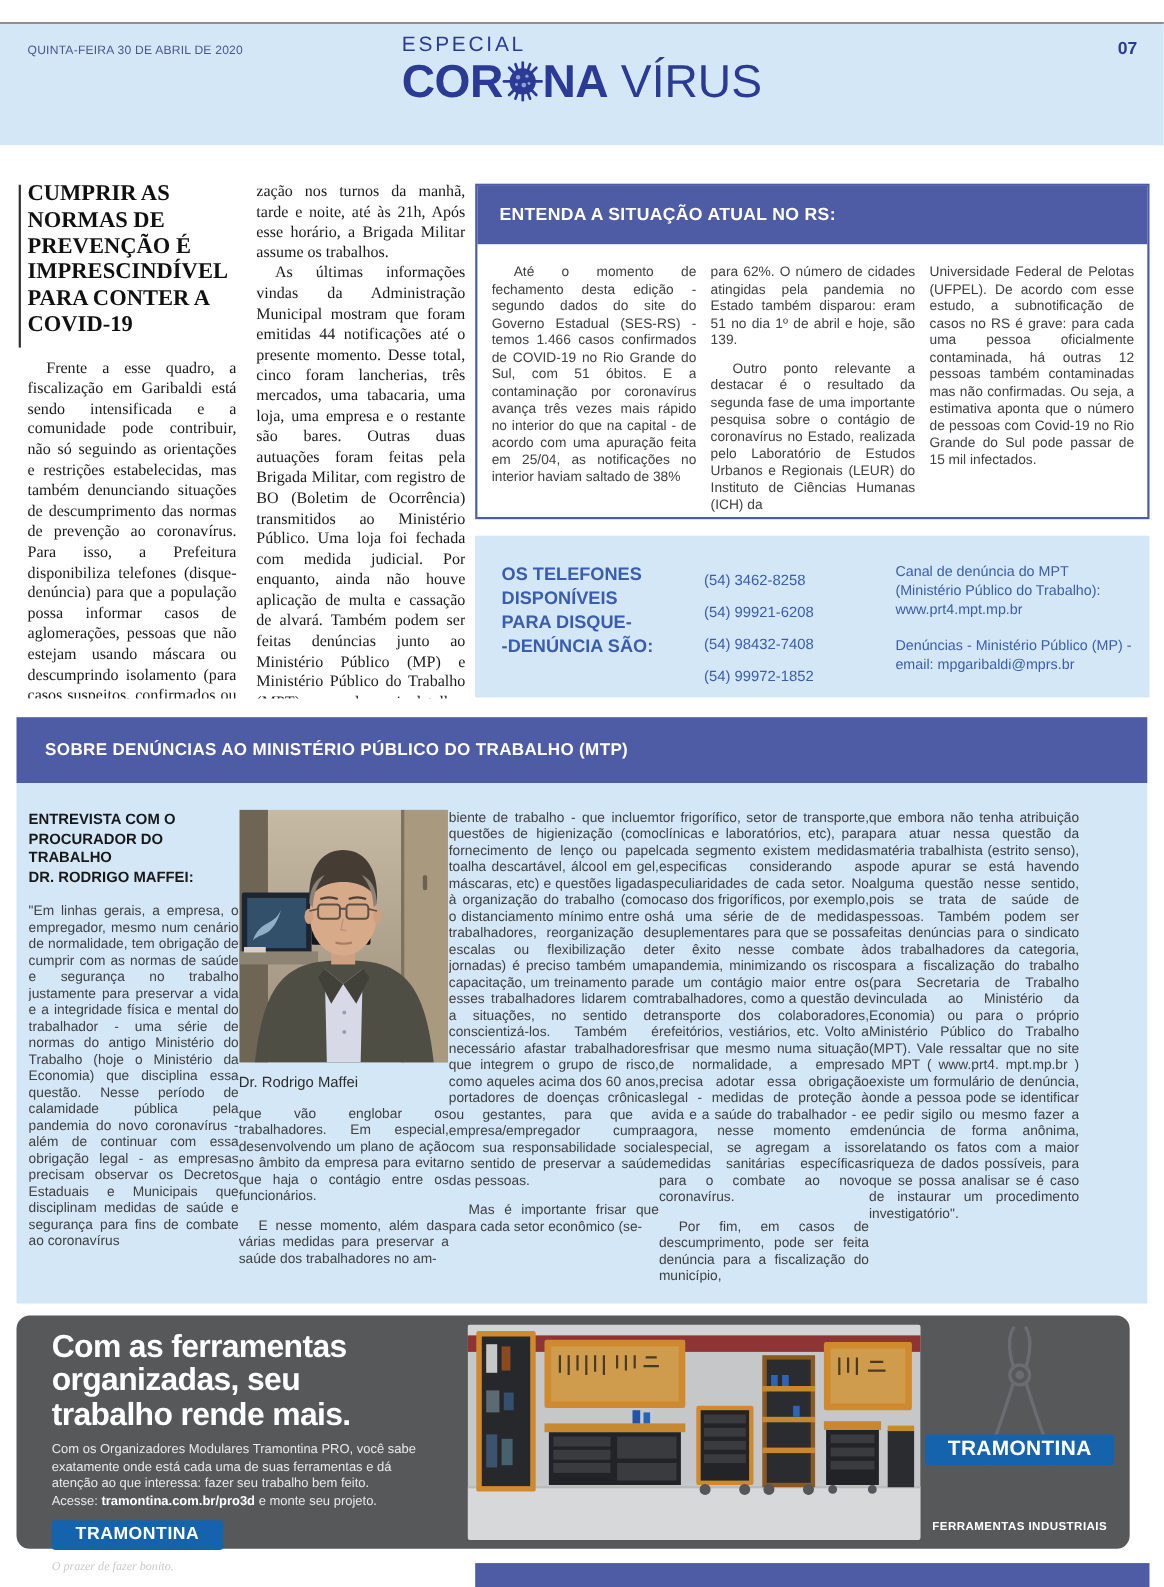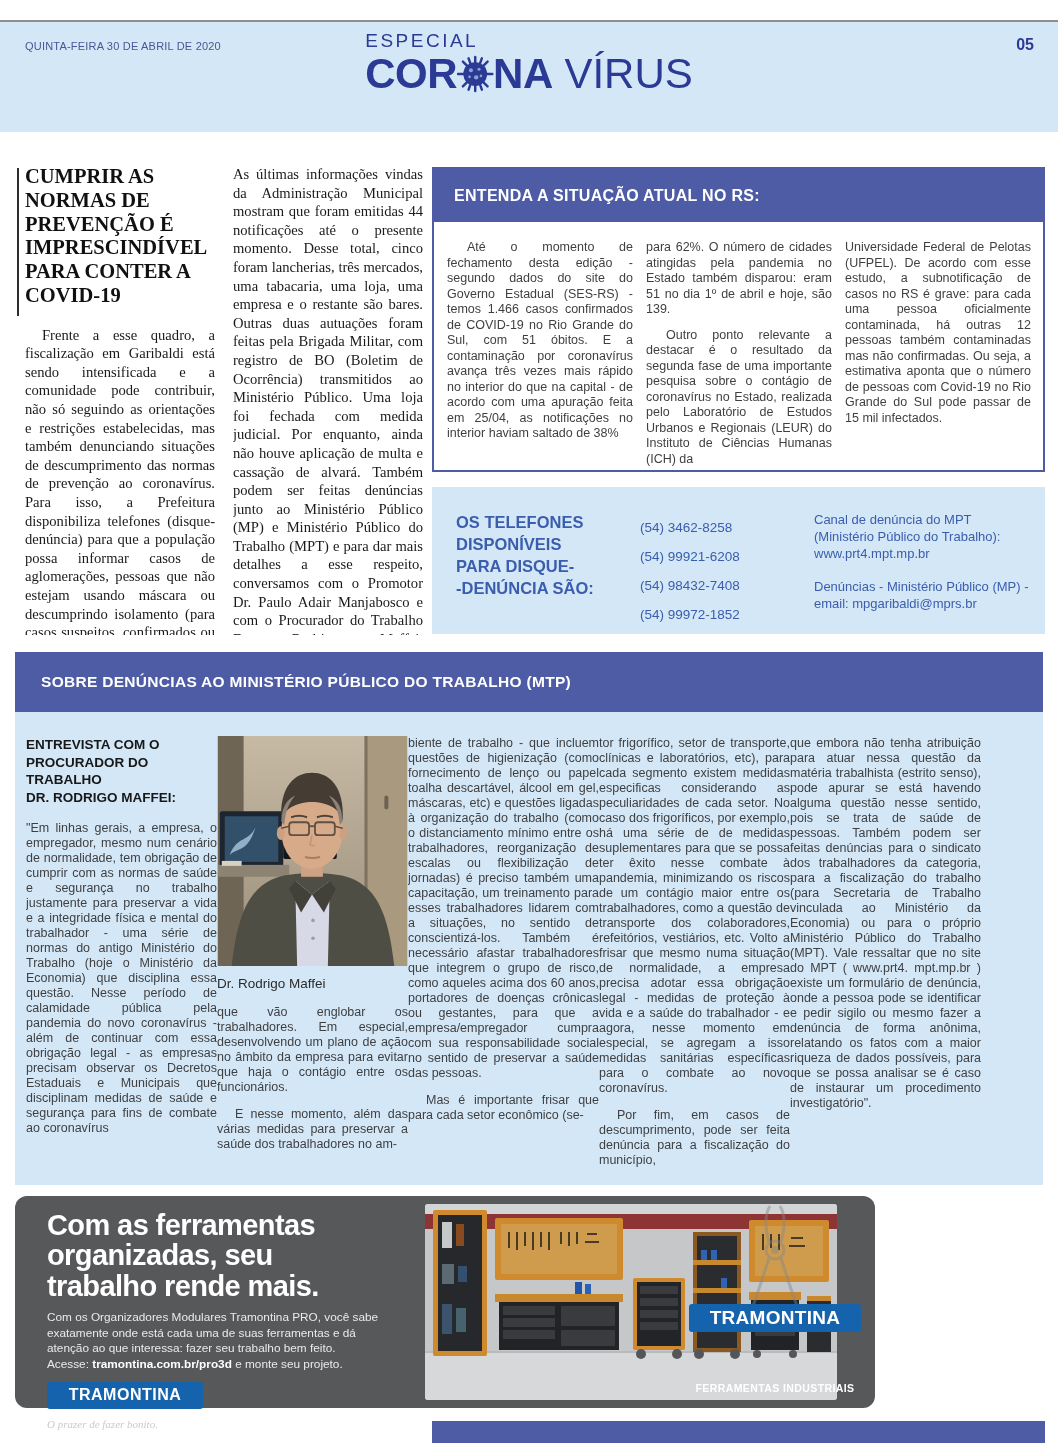--- a/index.html
+++ b/index.html
@@ -58,21 +58,21 @@
   .interview{position:absolute;left:15px;top:712px;width:1028px;height:473px;background:var(--light_blue);
              padding:24px 11px 0 11px;display:flex;justify-content:flex-start}
   .iv-col{width:191px;height:440px;overflow:hidden}
   .iv-heading{font-weight:700;font-size:13.5px;line-height:17.5px;color:#17181a;white-space:pre-line;margin-bottom:15px}
   .iv-col p{font-size:12.5px;line-height:15px;text-align:justify;color:#3e3f41;margin:0 0 12px;text-indent:18px}
   .photo-fig{width:191px}
   .photo-fig svg{display:block;width:191px;height:230px}
   .photo-caption{font-size:13.5px;color:#2b2c2e;margin:10px 0 14px}
 
   
-  .ad{position:absolute;left:15px;top:1196px;width:860px;height:212px;background:var(--ad_gray);border-radius:12px}
+  .ad{position:absolute;left:15px;top:1196px;width:1012px;height:212px;background:var(--ad_gray);border-radius:12px}
   .ad-left{position:absolute;left:32px;top:14px;width:350px}
   .ad-headline{color:#fff;font-weight:700;font-size:29px;line-height:1.05;letter-spacing:-.6px;white-space:pre-line}
   .ad-body{margin-top:9px;color:#e9eaeb;font-size:11.8px;line-height:15.2px;width:336px}
   .ad-access{margin-top:1px;color:#e9eaeb;font-size:11.8px}
   .ad-access b{color:#fff}
   .ad-logo-left{margin-top:11px;width:156px;height:27px;background:var(--tram_blue);border-radius:3px;
                 color:#fff;font-weight:700;font-size:16px;display:flex;align-items:center;justify-content:center;letter-spacing:.5px}
   .ad-slogan{margin-top:9px;color:#c9cacb;font-style:italic;font-family:"Liberation Serif",serif;font-size:11px}
   .ad-photo{position:absolute;left:410px;top:8px;width:412px;height:196px;border-radius:3px;overflow:hidden}
   .ad-right{position:absolute;right:14px;top:0;width:172px;height:212px}
@@ -88,21 +88,21 @@
 
   
   .bottom-bar{position:absolute;left:432px;top:1421px;width:613px;height:22px;background:var(--bar_blue)}
 </style>
 </head>
 <body>
 
 <div class="header-topline"></div>
 <header class="header-band"></header>
 <div class="page-date">QUINTA-FEIRA 30 DE ABRIL DE 2020</div>
-<div class="page-num">05</div>
+<div class="page-num">07</div>
 <div class="masthead">
   <div class="kicker">ESPECIAL</div>
   <div class="logo-line"><span>COR</span><span class="virus-icon"><svg viewBox="0 0 40 40" width="38" height="38">
       <g stroke="#2b3a94" stroke-width="2.6" stroke-linecap="round">
         <line x1="20" y1="2" x2="20" y2="8"></line>
             <line x1="20" y1="32" x2="20" y2="38"></line>
         <line x1="2" y1="20" x2="8" y2="20"></line>
             <line x1="32" y1="20" x2="38" y2="20"></line>
         <line x1="7" y1="7" x2="11.5" y2="11.5"></line>
             <line x1="28.5" y1="28.5" x2="33" y2="33"></line>
@@ -124,20 +124,21 @@
 
 <div class="lead-rule"></div>
 <section class="lead">
   <div class="col">
     <h1 class="lead-title">CUMPRIR AS NORMAS DE PREVENÇÃO É IMPRESCINDÍVEL PARA CONTER A COVID-19</h1>
     <div>
         <p>Frente a esse quadro, a fiscalização em Garibaldi está sendo intensificada e a comunidade pode contribuir, não só seguindo as orientações e restrições estabelecidas, mas também denunciando situações de descumprimento das normas de prevenção ao coronavírus. Para isso, a Prefeitura disponibiliza telefones (disque-denúncia) para que a população possa informar casos de aglomerações, pessoas que não estejam usando máscara ou descumprindo isolamento (para casos suspeitos, confirmados ou que tenham contato com pacientes de coronavírus) ou mesmo de estabelecimentos ou prestadores de serviços que não estejam mantendo as restrições. Segundo a Assessoria de Imprensa, as equipes da Prefeitura trabalham na fiscali-</p>
       </div>
   </div>
   <div class="col cont">
+      <p>zação nos turnos da manhã, tarde e noite, até às 21h, Após esse horário, a Brigada Militar assume os trabalhos.</p>
       <p>As últimas informações vindas da Administração Municipal mostram que foram emitidas 44 notificações até o presente momento. Desse total, cinco foram lancherias, três mercados, uma tabacaria, uma loja, uma empresa e o restante são bares. Outras duas autuações foram feitas pela Brigada Militar, com registro de BO (Boletim de Ocorrência) transmitidos ao Ministério Público. Uma loja foi fechada com medida judicial. Por enquanto, ainda não houve aplicação de multa e cassação de alvará. Também podem ser feitas denúncias junto ao Ministério Público (MP) e Ministério Público do Trabalho (MPT) e para dar mais detalhes a esse respeito, conversamos com o Promotor Dr. Paulo Adair Manjabosco e com o Procurador do Trabalho Dr. Rodrigo Maffei. Acompanhe:</p>
     </div>
 </section>
 
 <section class="sit">
   <div class="sit-head">ENTENDA A SITUAÇÃO ATUAL NO RS:</div>
   <div class="sit-body">
     <div class="sit-col">
         <p>Até o momento de fechamento desta edição - segundo dados do site do Governo Estadual (SES-RS) - temos 1.466 casos confirmados de COVID-19 no Rio Grande do Sul, com 51 óbitos. E a contaminação por coronavírus avança três vezes mais rápido no interior do que na capital - de acordo com uma apuração feita em 25/04, as notificações no interior haviam saltado de 38%</p>
       </div>

